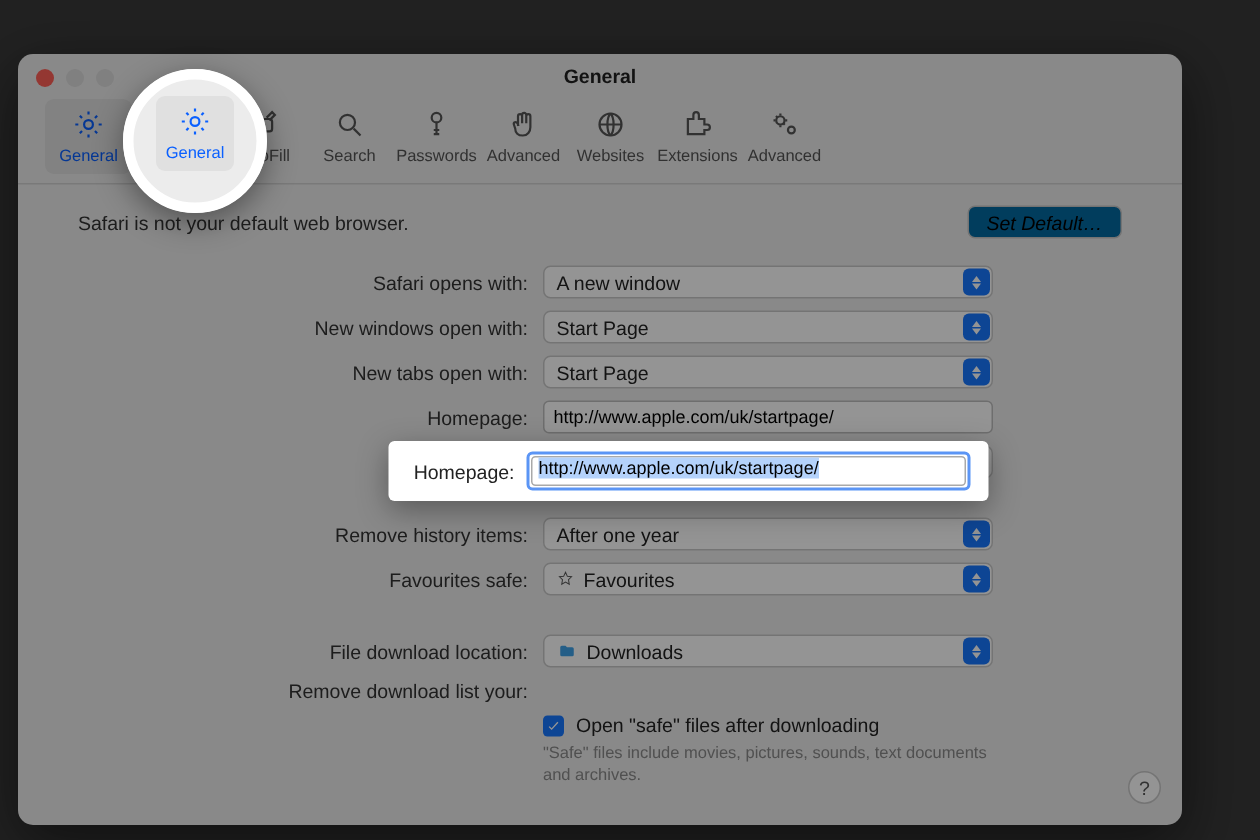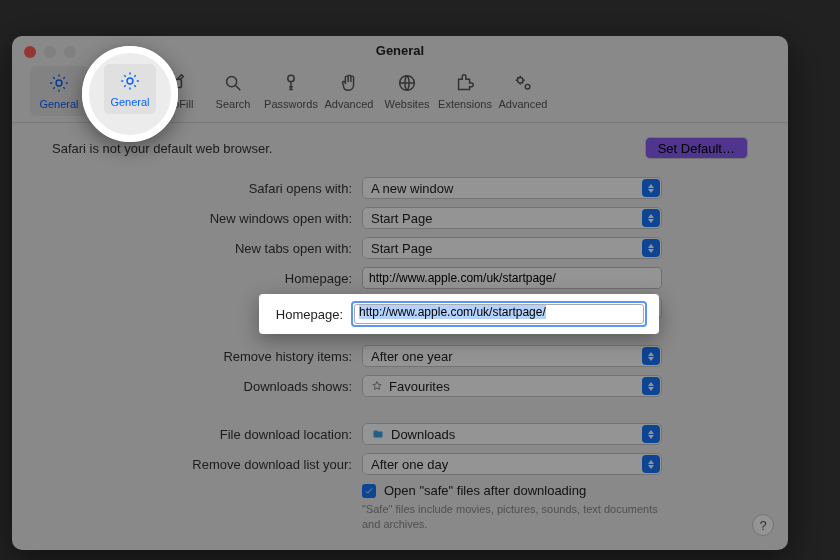--- a/index.html
+++ b/index.html
@@ -19,21 +19,21 @@
 
   .toolbar { display:flex; gap:0; padding:0 18px 6px 18px; border-bottom:1px solid #d0d0d0; }
   .tb-item { width:58px; display:flex; flex-direction:column; align-items:center; gap:4px; padding:6px 0 6px; border-radius:6px; font-size:11px; color:#555; cursor:pointer;}
   .tb-item.active { color:#0a60ff; background:#e0e0e0;}
   .tb-item .ic { width:22px; height:22px; display:flex; align-items:center; justify-content:center;}
   .tb-item svg { stroke:#555; fill:none; stroke-width:1.6; }
   .tb-item.active svg {stroke:#0a60ff;}
 
   .content { padding:14px 40px 10px 40px; }
   .defrow { display:flex; align-items:center; justify-content:space-between; gap:10px; margin-bottom:18px; font-size:13px; color:#333;}
-  .macbtn { background:#8b5cf6; border:1px solid #c7c7c7; border-radius:5px; padding:3px 12px; font-size:13px; height:22px; cursor:pointer;}
+  .macbtn { background:#0369a1; border:1px solid #c7c7c7; border-radius:5px; padding:3px 12px; font-size:13px; height:22px; cursor:pointer;font-style:italic;}
 
   .form { display:grid; grid-template-columns:300px 300px; column-gap:10px; row-gap:8px; align-items:center;}
   .form .lab { text-align:right; color:#333; font-size:13px;}
   .select { position:relative; display:flex; align-items:center; background:#fff; border:1px solid #c9c9c9; border-radius:5px; height:22px; padding:0 24px 0 8px; font-size:13px;}
   .select .arrowcap { position:absolute; right:1px; top:1px; bottom:1px; width:18px; background:#1877ff; border-radius:4px; display:flex; flex-direction:column; align-items:center; justify-content:center; gap:0;}
   .select .arrowcap::before { content:""; border-left:3px solid transparent; border-right:3px solid transparent; border-bottom:4px solid #fff; margin-bottom:1px;}
   .select .arrowcap::after { content:""; border-left:3px solid transparent; border-right:3px solid transparent; border-top:4px solid #fff;}
   .select .pre { margin-right:6px; color:#666; display:flex; align-items:center;}
   .select .pre svg{stroke:#5b5b5b; fill:none; stroke-width:1.4;}
 
@@ -203,21 +203,21 @@
       <button class="btn-sub" disabled="">Set to Current Page</button>
 
       <div class="gap-row"></div>
 
       <div class="lab">Remove history items:</div>
       <div class="select">
           <span>After one year</span>
           <span class="arrowcap"></span>
         </div>
 
-      <div class="lab">Downloads shows:</div>
+      <div class="lab">Favourites safe:</div>
       <div class="select">
           <span class="pre">
             <svg width="12" height="12" viewBox="0 0 24 24">
               <path d="M12 3l2.5 5.5L20 9l-4 4 1 6-5-3-5 3 1-6-4-4 5.5-.5z"></path>
             </svg>
           </span>
           <span>Favourites</span>
           <span class="arrowcap"></span>
         </div>
 
@@ -228,24 +228,20 @@
           <span class="pre">
             <svg width="14" height="12" viewBox="0 0 24 24">
               <path d="M3 7a2 2 0 0 1 2-2h5l2 2h7a2 2 0 0 1 2 2v8a2 2 0 0 1-2 2H5a2 2 0 0 1-2-2z" fill="#3fa2e9" stroke="none"></path>
             </svg>
           </span>
           <span>Downloads</span>
           <span class="arrowcap"></span>
         </div>
 
       <div class="lab">Remove download list your:</div>
-      <div class="select">
-          <span>After one day</span>
-          <span class="arrowcap"></span>
-        </div>
 
       <div></div>
       <div class="check-row">
         <span class="chk">
             <svg width="10" height="10" viewBox="0 0 24 24">
               <path d="M5 13l4 4 10-11" fill="none"></path>
             </svg>
           </span>
         <span>Open "safe" files after downloading</span>
       </div>

